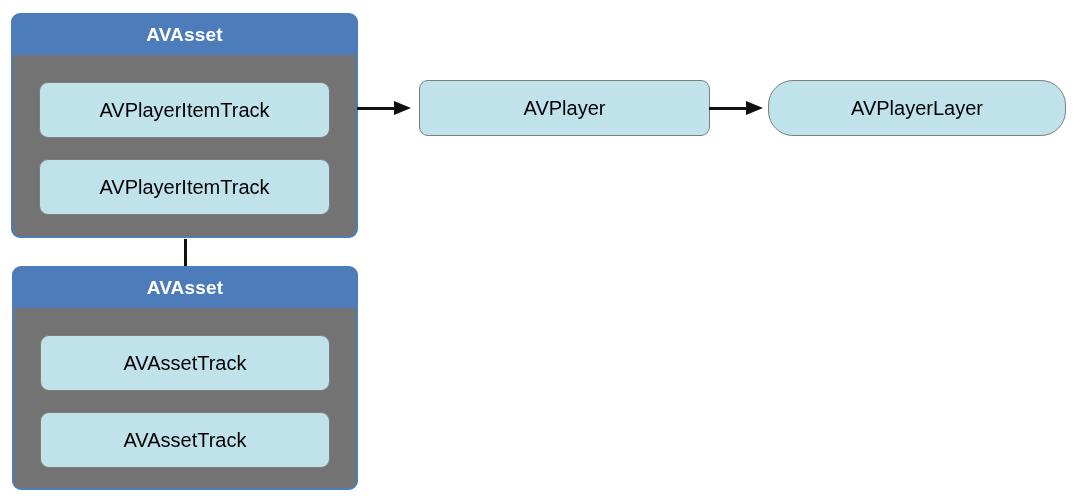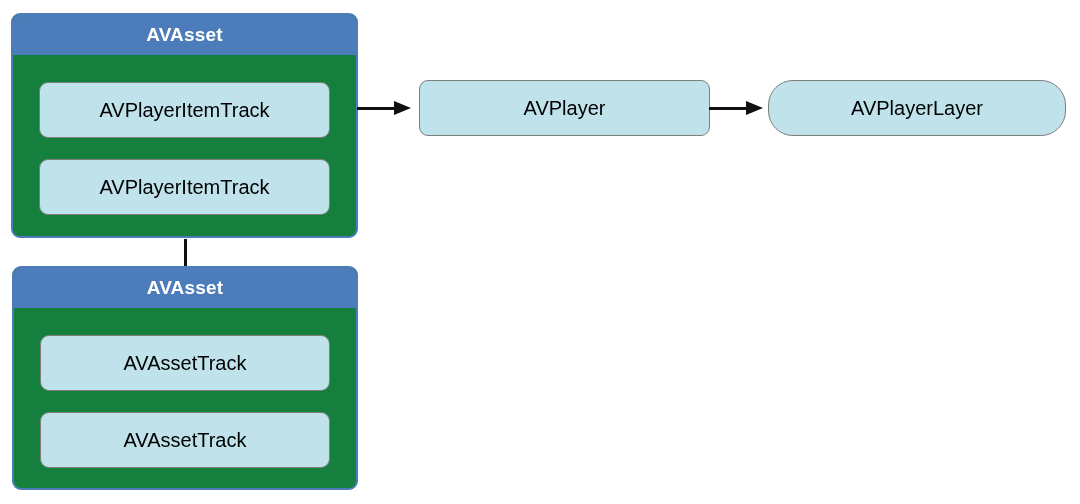--- a/index.html
+++ b/index.html
@@ -7,21 +7,21 @@
     position: relative;
     width: 1080px;
     height: 504px;
     background: #ffffff;
     font-family: "Liberation Sans", "DejaVu Sans", sans-serif;
     overflow: hidden;
   }
   .container-box {
     position: absolute;
     box-sizing: border-box;
-    background: #15803d;
+    background: #737373;
     border: 2px solid #4d7cba;
     border-radius: 9px;
     overflow: hidden;
   }
   .container-box.top { left: 11px; top: 13px; width: 347px; height: 225px; }
   .container-box.bottom { left: 12px; top: 266px; width: 346px; height: 224px; }
   .container-header {
     height: 40px;
     background: #4d7cba;
     color: #ffffff;

